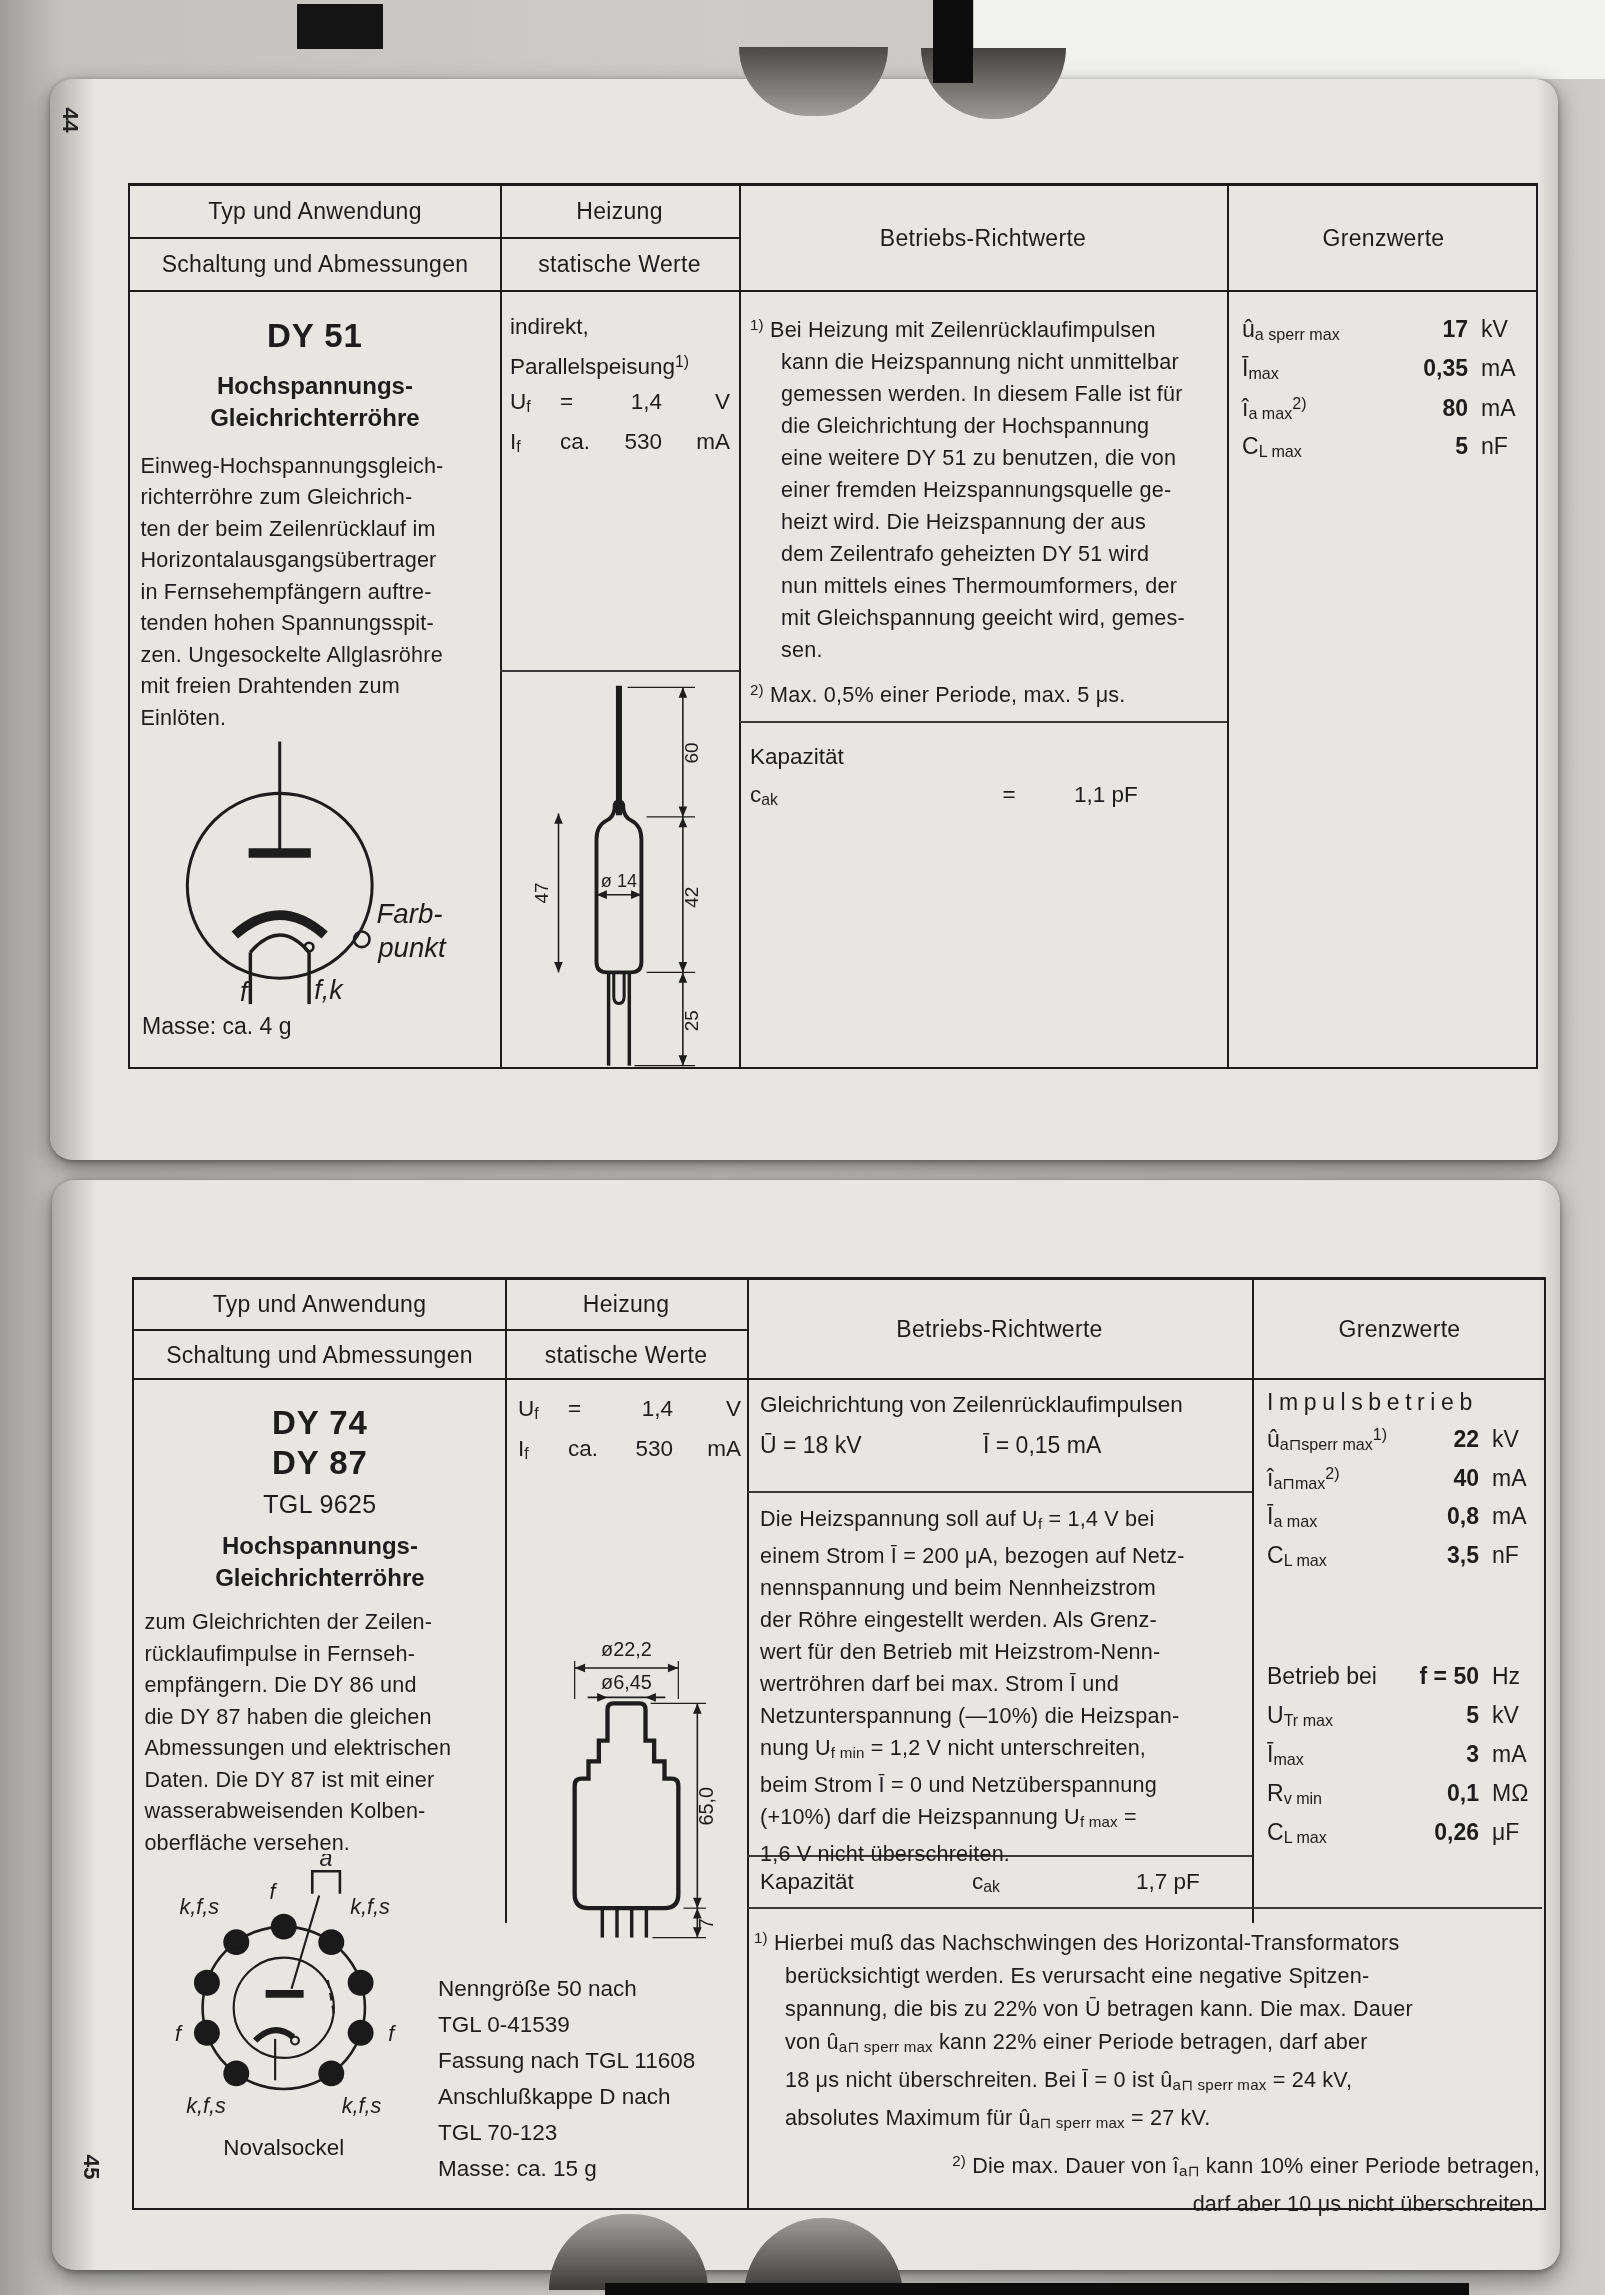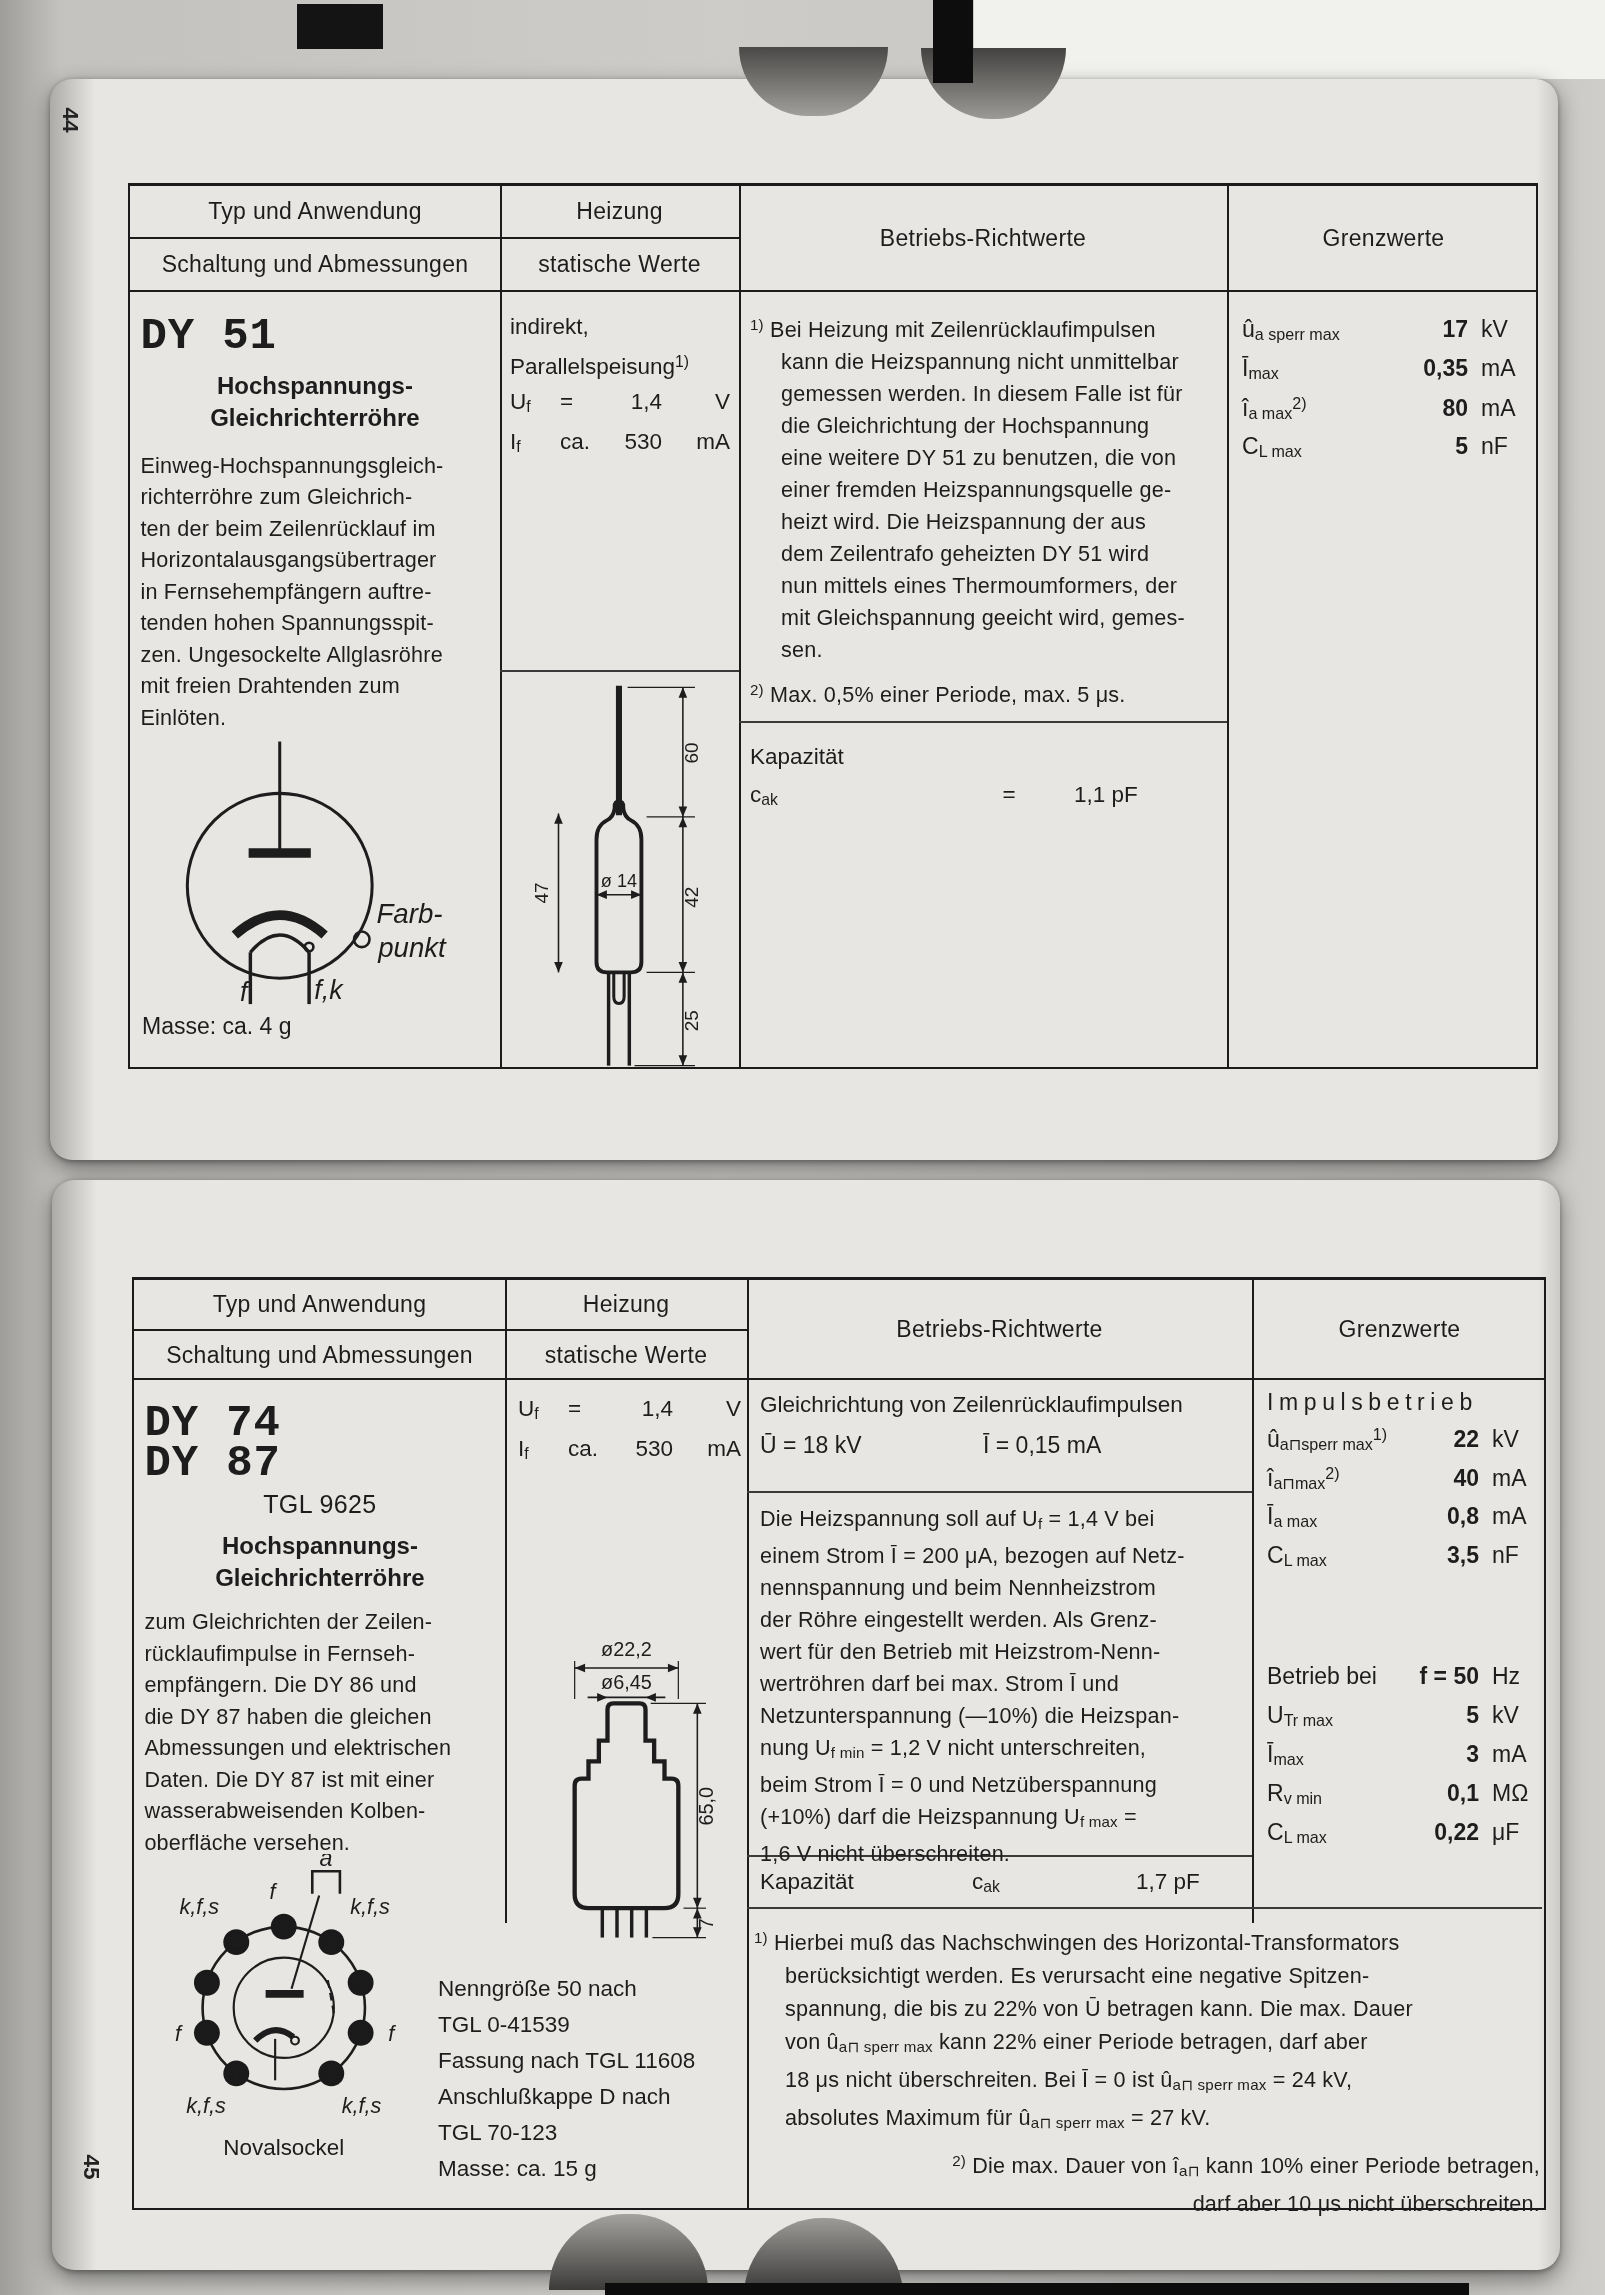--- a/index.html
+++ b/index.html
@@ -32,21 +32,21 @@
   .sheet { position:absolute; border:2.6px solid #1b1b1b; border-top-width:3.5px; }
   #sheet1 { left:78px; top:104px; width:1410px; height:886px; }
   #sheet2 { left:80px; top:97px; width:1414px; height:933px; }
   .vl,.hl { position:absolute; background:#1c1c1c; }
   .hcell { position:absolute; display:flex; align-items:center; justify-content:center;
            font-size:23px; letter-spacing:0.3px; }
   .abs { position:absolute; }
   .lines { white-space:nowrap; }
   sub { font-size:.70em; vertical-align:-.20em; }
   sup { font-size:.70em; vertical-align:.45em; }
-  .tube-title { font-size:44px; font-weight:bold; letter-spacing:0.9px; line-height:40px;font-family:Liberation Mono, monospace; }
+  .tube-title { font-size:33px; font-weight:bold; text-align:center; letter-spacing:0.9px; line-height:40px; }
   .tgl { font-size:25px; text-align:center; line-height:35px; margin-top:3.5px; letter-spacing:0.4px; }
   .tube-sub { font-size:24px; font-weight:bold; text-align:center; line-height:32px; margin-top:14px; }
   .desc { font-size:21.6px; line-height:31.5px; margin-top:15.5px; letter-spacing:0.2px; }
   .para { font-size:21.6px; line-height:32px; letter-spacing:0.2px; }
   .hang { padding-left:31px; text-indent:-31px; }
   .hz-line { font-size:22.5px; line-height:35px; }
   .hz-row { display:grid; grid-template-columns:50px 62px 1fr 54px; font-size:22.5px; line-height:35px; align-items:baseline; }
   .hz-row .v { text-align:right; padding-right:14px; }
   .hz-row .u { text-align:right; }
   .gw-row { display:grid; grid-template-columns:1fr auto 57px; align-items:baseline; height:39px; font-size:23px; }
@@ -368,19 +368,19 @@
           <span class="val">3</span>
           <span class="u">mA</span>
         </div>
       <div class="gw-row">
           <span>R<sub>v min</sub></span>
           <span class="val">0,1</span>
           <span class="u">MΩ</span>
         </div>
       <div class="gw-row">
           <span>C<sub>L max</sub></span>
-          <span class="val">0,22</span>
+          <span class="val">0,26</span>
           <span class="u">μF</span>
         </div>
     </div>
   </div>
 </div>
 
 
 </body></html>

